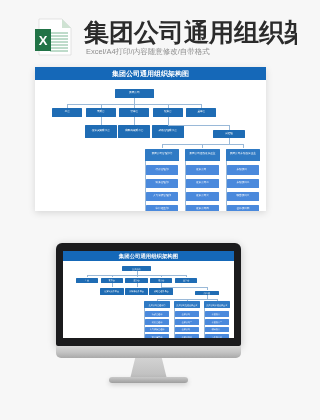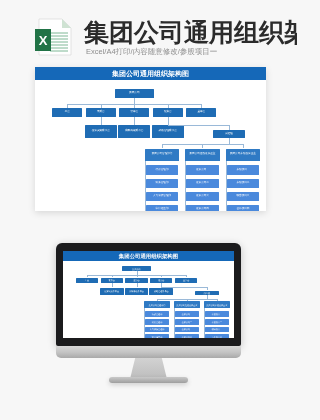--- a/index.html
+++ b/index.html
@@ -120,21 +120,21 @@
         <line x1="17" y1="31" x2="35" y2="31"></line>
         <line x1="17" y1="34" x2="35" y2="34"></line>
       </g>
       <rect x="2" y="12" width="16" height="22" fill="#217346"></rect>
       <text x="10" y="28" font-family="Liberation Sans, sans-serif" font-size="13" font-weight="bold" fill="#ffffff" text-anchor="middle">X</text>
     </svg>
   </div>
 
   <div id="doc-title">集团公司通用组织架构图</div>
 
-  <div id="doc-subtitle">Excel/A4打印/内容随意修改/参股项目一</div>
+  <div id="doc-subtitle">Excel/A4打印/内容随意修改/自带格式</div>
 </div>
 
 <div id="preview-card">
   <div class="org">
     <div class="org-banner">集团公司通用组织架构图</div>
     <div class="org-canvas">
         <div class="node dark" style="left: 79.695px; top: 8.515px; width: 39.27px; height: 9.17px;">集团公司</div>
         <div class="conn" style="left: 99.33px; top: 17.685px; width: 0.6px; height: 5.895px;"></div>
         <div class="conn" style="left: 32.34px; top: 23.58px; width: 133.98px; height: 0.6px;"></div>
         <div class="conn" style="left: 32.34px; top: 23.58px; width: 0.6px; height: 3.93px;"></div>

